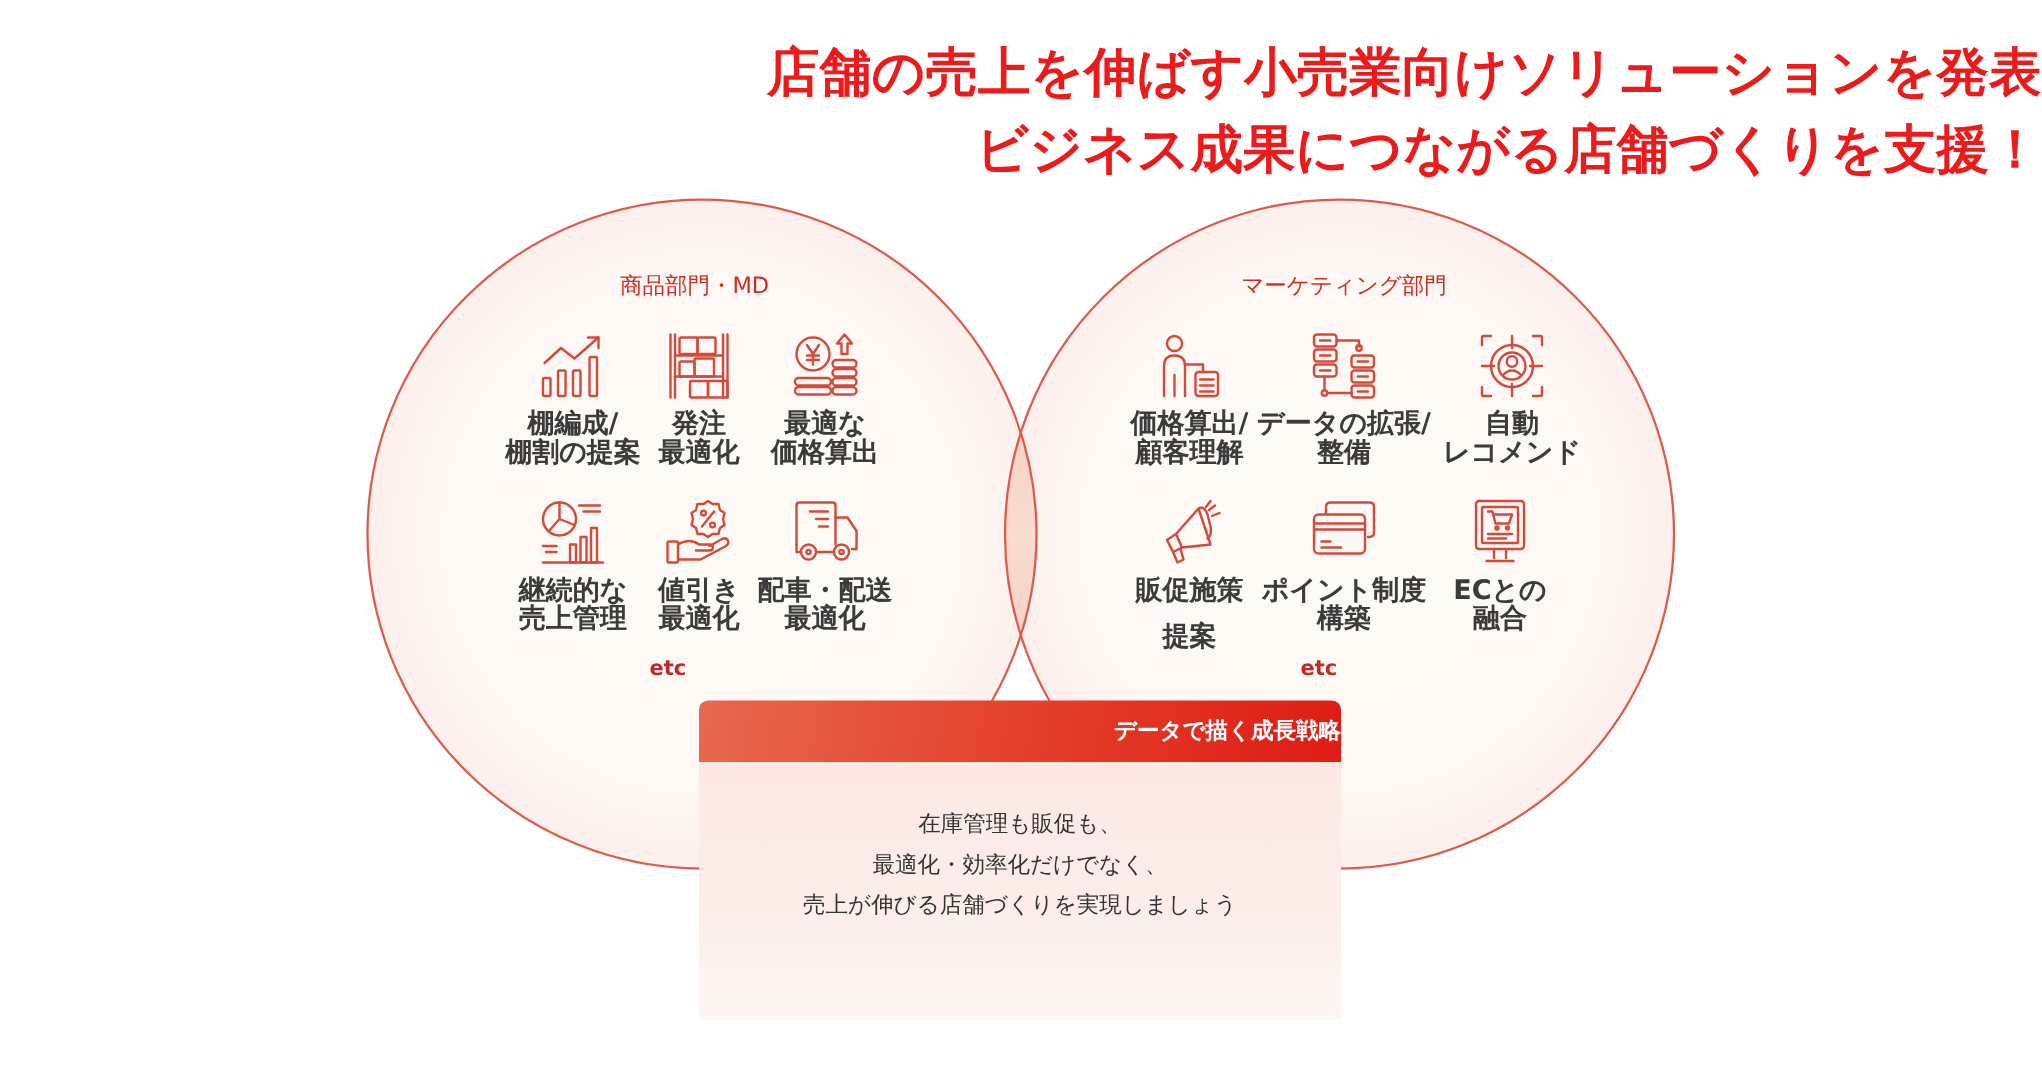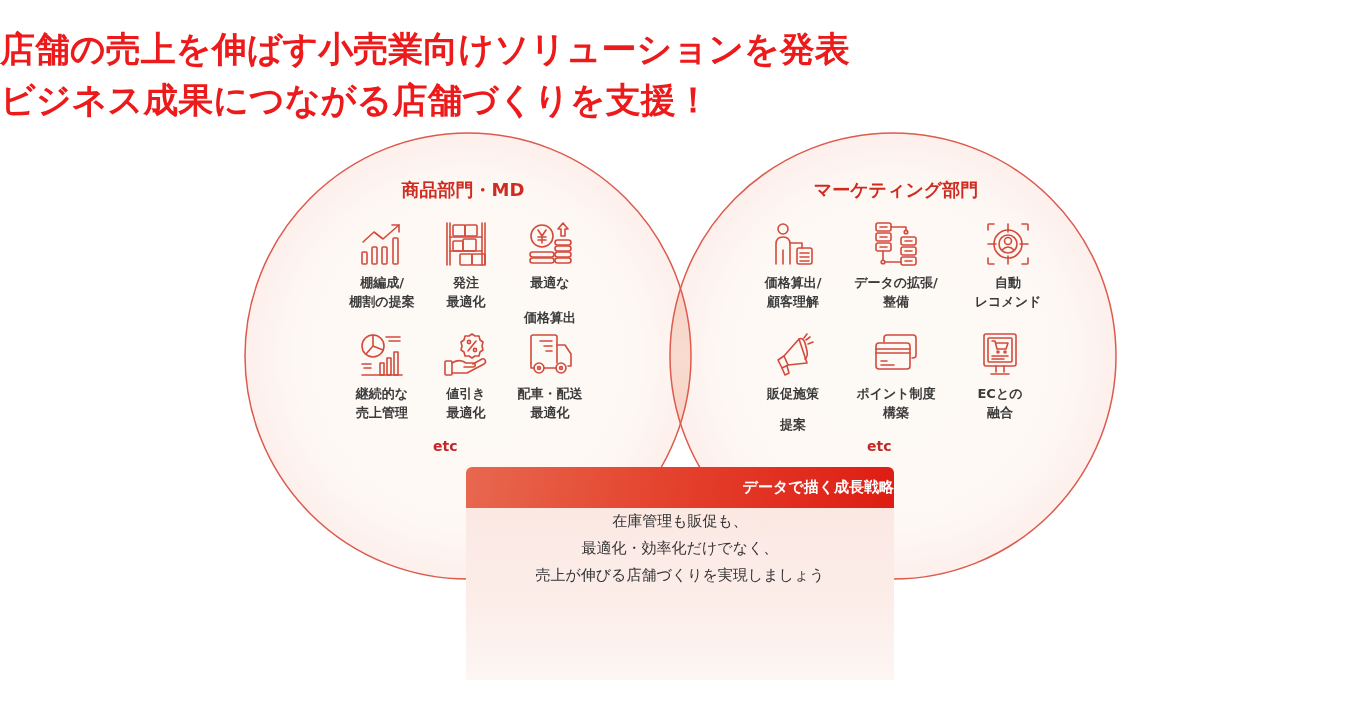--- a/index.html
+++ b/index.html
@@ -8,44 +8,44 @@
     --section-title:#cf2b21;
     --icon-stroke:#d34a3c;
     --label:#3b3b3b;
     --etc:#c0282a;
     --highlight:#e2261d;
     --body-text:#333333;
   }
   html,body{width:1361px;height:714px;background:#ffffff;overflow:hidden}
   body{position:relative;font-family:"DejaVu Sans","Liberation Sans",sans-serif}
 
-  .headline{position:absolute;top:24px;left:0;width:1361px;text-align:left;
+  .headline{position:absolute;top:24px;left:0;width:1361px;text-align:right;
     color:var(--headline);font-weight:bold;font-size:35px;line-height:51px}
   .headline div{white-space:nowrap}
 
   .venn{position:absolute;left:0;top:0}
 
   .circle-title{position:absolute;top:180px;width:240px;text-align:center;
-    font-size:18px;font-weight:bold;color:var(--section-title);line-height:20px;white-space:nowrap}
+    font-size:15px;font-weight:normal;color:var(--section-title);line-height:20px;white-space:nowrap}
 
   .item{position:absolute;width:120px;text-align:center}
   .item .icon{display:block;width:48px;height:48px;margin:0 auto}
   .item .icon svg{width:48px;height:48px;display:block}
   .item .icon svg *{fill:none;stroke:var(--icon-stroke);stroke-width:1.6;stroke-linecap:round;stroke-linejoin:round}
-  .item .label{margin-top:5px;font-size:13px;font-weight:bold;color:var(--label);line-height:19px;white-space:nowrap}
+  .item .label{margin-top:5px;font-size:18px;font-weight:bold;color:var(--label);line-height:19px;white-space:nowrap}
 
   .etc{position:absolute;top:437px;width:60px;text-align:left;font-size:14px;
     font-weight:bold;color:var(--etc);line-height:18px}
 
   .box{position:absolute;left:466px;top:467px;width:428px;height:213px}
   .box-header{height:41px;border-radius:6px 6px 0 0;
     background:linear-gradient(100deg,#e8684f 0%,#e4442f 45%,#de1c13 100%);
     color:#ffffff;font-weight:bold;font-size:15px;line-height:41px;text-align:right;white-space:nowrap}
   .box-body{height:172px;background:linear-gradient(#fbe8e3 0%,#fcede9 55%,#fdf6f3 100%);
-    text-align:center;color:var(--body-text);}
+    text-align:center;color:var(--body-text);padding-top:28px}
   .box-body .l{font-size:15px;line-height:27px;white-space:nowrap}
   .box-body .hl{font-size:18px;font-weight:bold;color:var(--highlight)}
   .box-body .l4{line-height:26px}
 </style>
 </head>
 <body>
 
 <svg class="venn" width="1361" height="714" viewBox="0 0 1361 714">
   <defs>
     <radialGradient id="gfill" cx="50%" cy="50%" r="50%">
@@ -120,21 +120,21 @@
         <rect x="29" y="20" width="16" height="5" rx="2.5"></rect>
         <rect x="29" y="26" width="16" height="5" rx="2.5"></rect>
         <rect x="29" y="32" width="16" height="5" rx="2.5"></rect>
         <rect x="29" y="38" width="16" height="5" rx="2.5"></rect>
         <rect x="4" y="32" width="24" height="5" rx="2.5"></rect>
         <rect x="4" y="38" width="24" height="5" rx="2.5"></rect>
         <path d="M37,3 L32,9 H35 V16 H39 V9 H42 Z"></path>
       </svg>
   </span>
   <div class="label">最適な</div>
-  <div class="label" style="margin-top:16px">価格算出</div>
+  <div class="label" style="margin-top:0">価格算出</div>
 </div>
 
 <div class="item" style="left:322px;top:331px">
   <span class="icon">
     <svg viewBox="0 0 48 48">
         <circle cx="15" cy="15" r="11"></circle>
         <path d="M15,15 L15,4 M15,15 L25,19 M15,15 L8,23"></path>
         <path d="M28,6 H42 M31,10 H42"></path>
         <rect x="22" y="32" width="4" height="12"></rect>
         <rect x="29" y="27" width="4" height="17"></rect>

